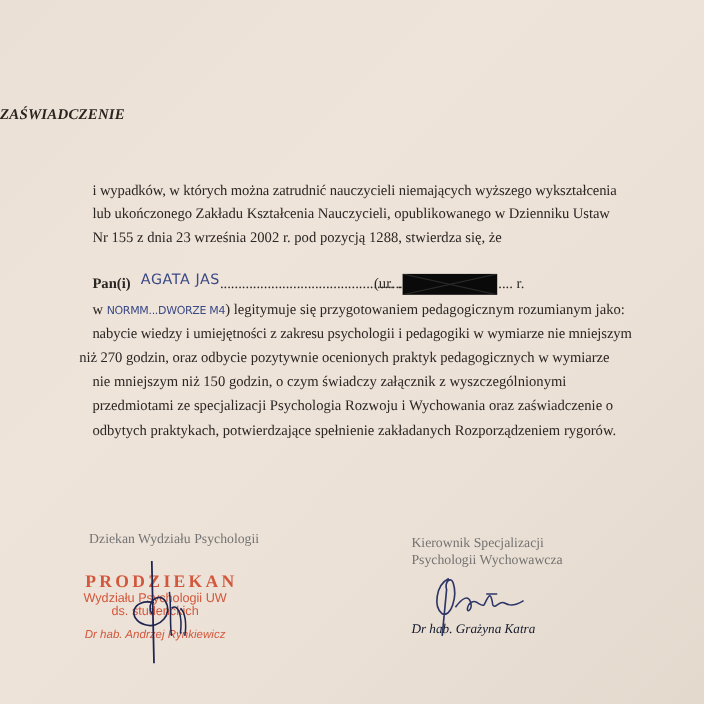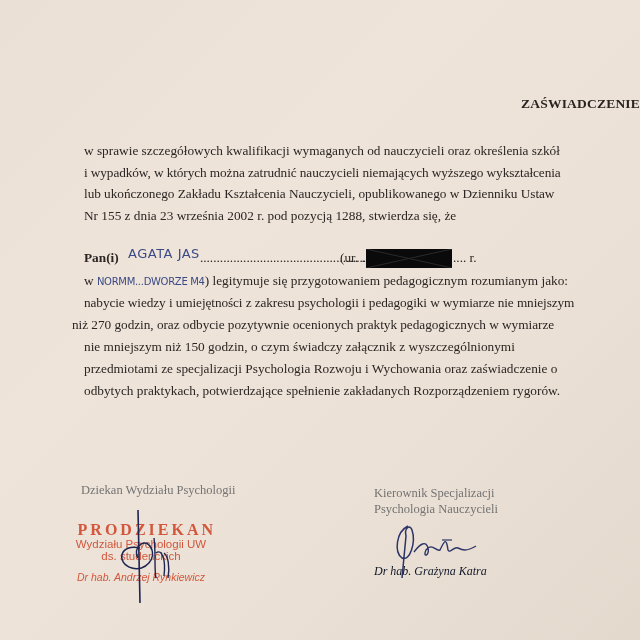--- a/index.html
+++ b/index.html
@@ -4,22 +4,22 @@
 <style>
   html, body { margin:0; padding:0; }
   body {
     width:640px; height:640px; overflow:hidden; position:relative;
     background: linear-gradient(135deg, #ebe0d6 0%, #eee4da 35%, #ece1d6 65%, #e4d9cd 100%);
     font-family: "Liberation Serif", "DejaVu Serif", serif;
     color:#2a2522;
   }
   .page { position:absolute; inset:0; }
   .title {
-    position:absolute; left:0; width:640px; top:96px; text-align:right;
-    font-weight:bold; font-size:13.5px; letter-spacing:0.2px; color:#2a2420;
+    position:absolute; left:0; width:640px; top:96px; text-align:left;
+    font-weight:bold; font-size:13.5px; letter-spacing:0.2px; color:#2a2420;font-style:italic;
   }
   .line {
     position:absolute; font-size:13.3px; white-space:nowrap; color:#2b2623;
     transform-origin:left center;
   }
   .hand {
     font-family: "DejaVu Sans", sans-serif; font-size:13px; color:#3b4a86;
     letter-spacing:0.5px; font-weight:normal;
   }
   .redact {
@@ -37,21 +37,20 @@
   .sig-svg { position:absolute; }
   .name-right { position:absolute; left:374px; top:564px; font-style:italic; font-size:12px; color:#0f172a; }
 </style>
 </head>
 <body>
 
 <div class="page">
 
   <div class="title">ZAŚWIADCZENIE</div>
 
-  <div class="line" style="left:84px; top:143px;">w sprawie szczegółowych kwalifikacji wymaganych od nauczycieli oraz określenia szkół</div>
   <div class="line" style="left:84px; top:165px; letter-spacing:-0.1px;">i wypadków, w których można zatrudnić nauczycieli niemających wyższego wykształcenia</div>
   <div class="line" style="left:84px; top:186px; letter-spacing:-0.05px;">lub ukończonego Zakładu Kształcenia Nauczycieli, opublikowanego w Dzienniku Ustaw</div>
   <div class="line" style="left:84px; top:208px;">Nr 155 z dnia 23 września 2002 r. pod pozycją 1288, stwierdza się, że</div>
 
   <div class="line" style="left:84px; top:250px;">
     <span style="font-weight:bold;">Pan(i)</span>
     <span class="hand" style="position:relative; top:-4px; margin-left:6px;">AGATA JAS</span><span>..................................................</span>
   </div>
   <div class="line" style="left:340px; top:250px;">(ur. .</div>
   <div class="redact">
@@ -80,21 +79,21 @@
     <div class="s3">ds. studenckich</div>
     <div class="s4">Dr hab. Andrzej Rynkiewicz</div>
   </div>
   <svg class="sig-svg" style="left:110px; top:508px;" width="80" height="100" viewBox="0 0 80 100">
     <path d="M28 2 L30 95" stroke="#1e2550" stroke-width="1.6" fill="none"></path>
     <path d="M30 40 C 10 35, 5 55, 22 60 C 35 64, 48 50, 40 38 C 34 30, 22 40, 28 50" stroke="#1e2550" stroke-width="1.5" fill="none"></path>
     <path d="M44 30 C 46 45, 44 60, 46 70 M46 45 C 52 40, 56 52, 54 68 M54 45 C 58 48, 60 58, 58 70" stroke="#1e2550" stroke-width="1.4" fill="none"></path>
   </svg>
 
   <div class="sig-label" style="left:374px; top:486px;">Kierownik Specjalizacji</div>
-  <div class="sig-label" style="left:374px; top:502px;">Psychologia Nauczycieli</div>
+  <div class="sig-label" style="left:374px; top:502px;">Psychologii Wychowawcza</div>
   <svg class="sig-svg" style="left:392px; top:522px;" width="100" height="60" viewBox="0 0 100 60">
     <path d="M16 4 C 4 10, 2 30, 10 36 C 18 40, 24 20, 20 8 C 18 2, 12 6, 14 14 L 10 56" stroke="#2c3468" stroke-width="1.5" fill="none"></path>
     <path d="M22 30 C 28 22, 34 18, 36 26 C 38 34, 30 36, 34 28 C 40 20, 44 30, 48 28 C 52 20, 54 14, 56 28 C 58 32, 62 24, 66 26 C 70 28, 74 30, 84 24" stroke="#2c3468" stroke-width="1.4" fill="none"></path>
     <path d="M50 18 L 60 18" stroke="#2c3468" stroke-width="1.2" fill="none"></path>
   </svg>
   <div class="name-right">Dr hab. Grażyna Katra</div>
 
 </div>
 
 </body></html>

